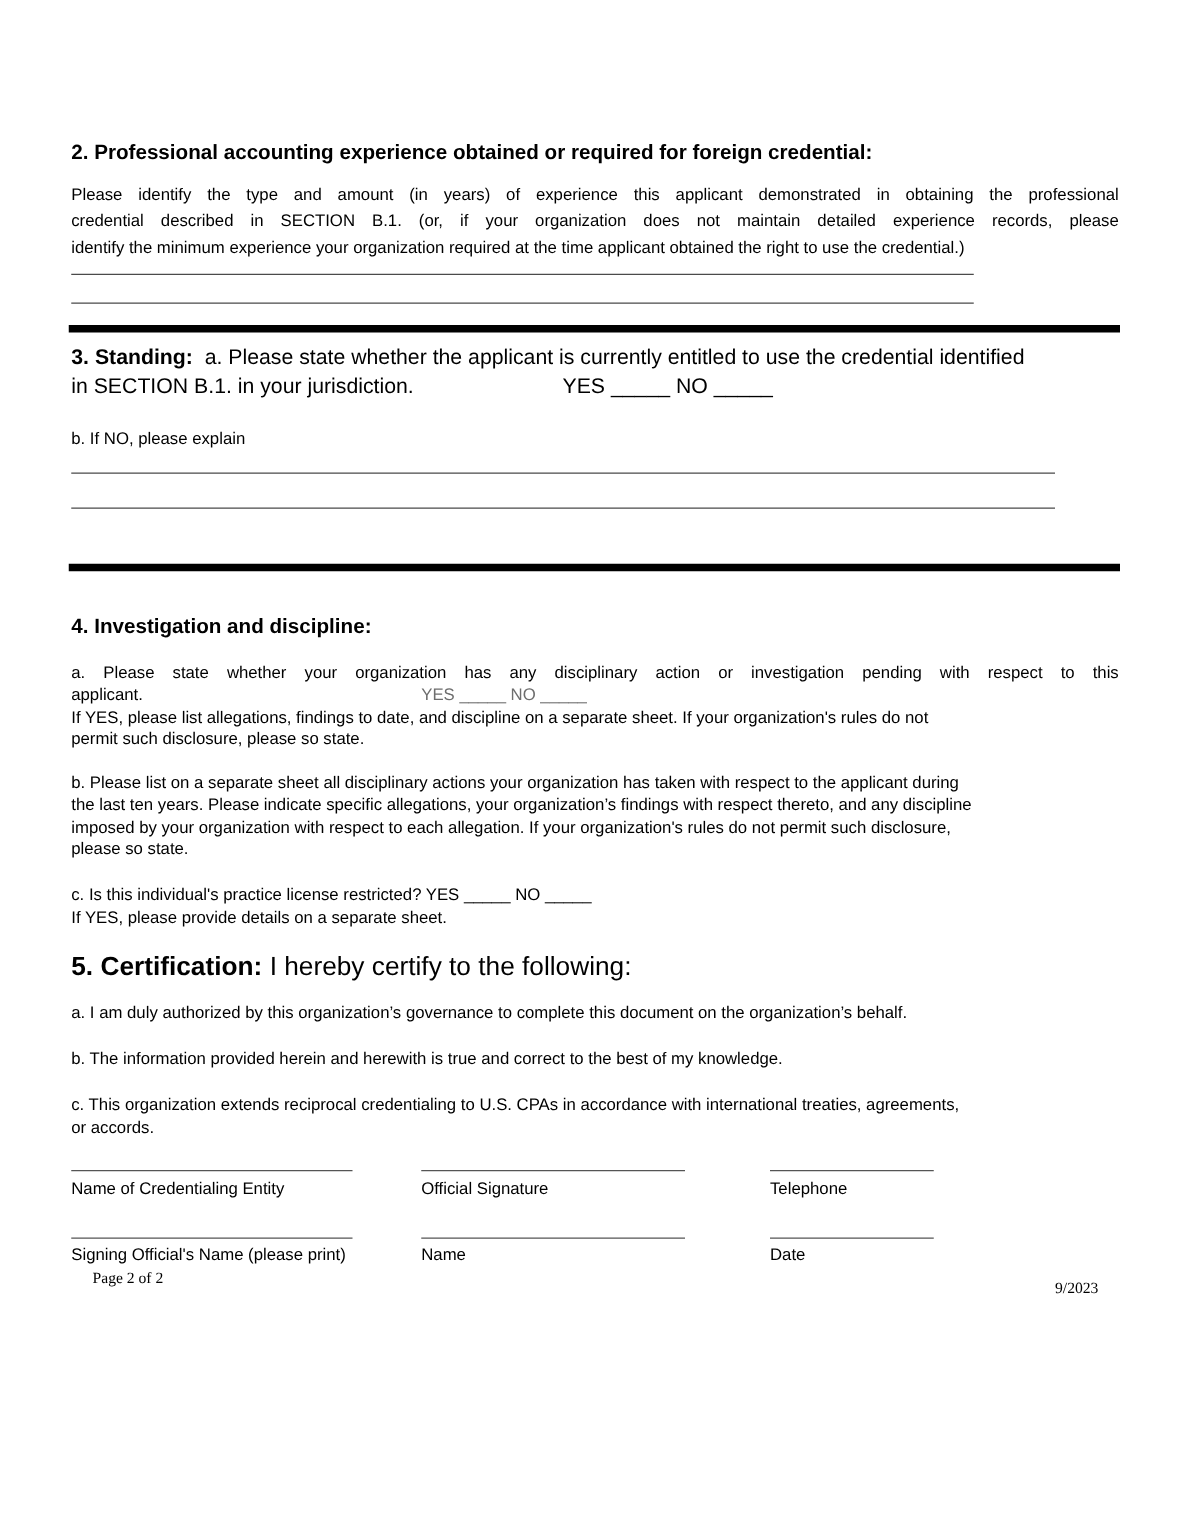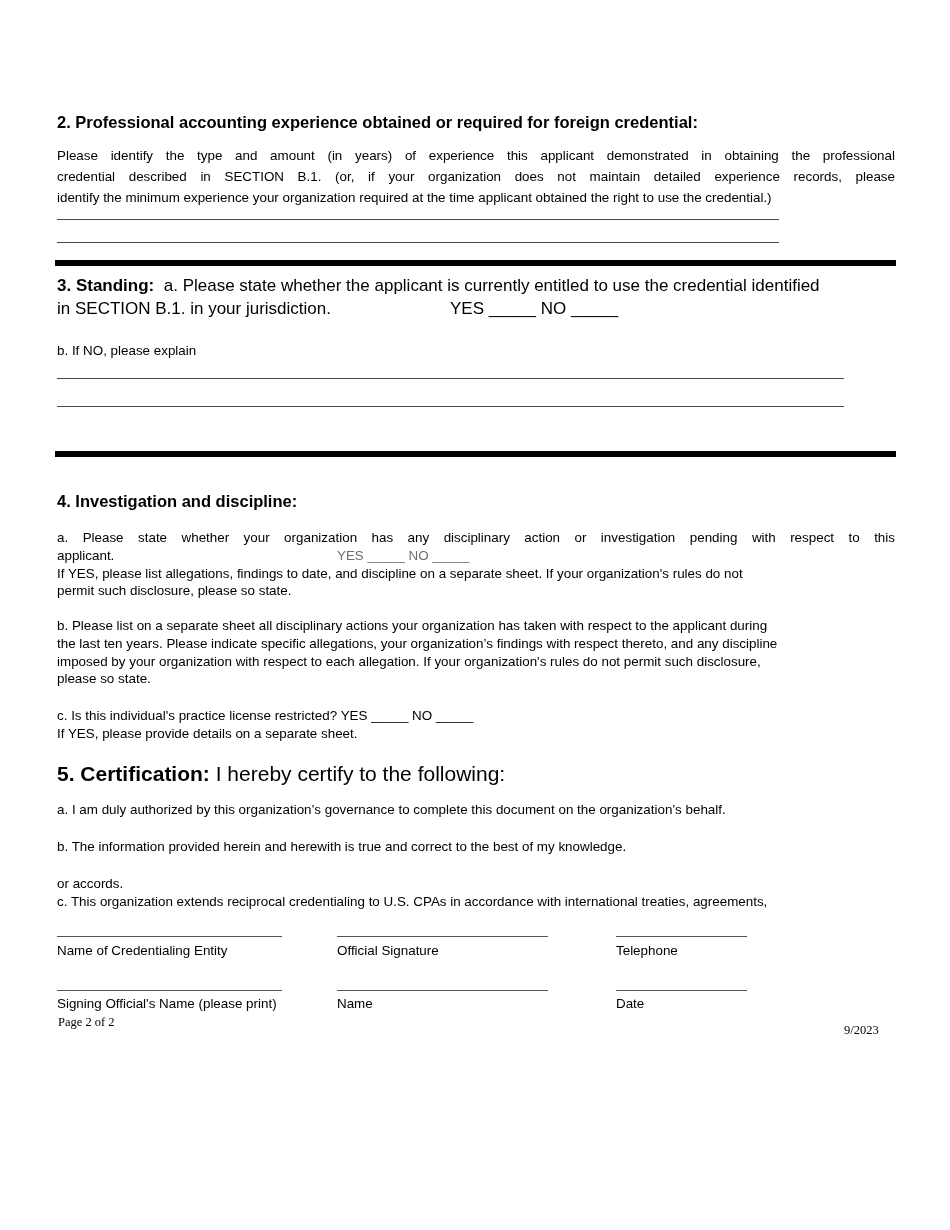--- a/index.html
+++ b/index.html
@@ -81,36 +81,36 @@
   </div>
 
   <div class="abs ln" style="left:57px;top:731px;font-size:21px;line-height:20px;">
     <b>5. Certification:</b>
     <span>I hereby certify to the following:</span>
   </div>
 
   <div class="abs body-txt ln" style="left:57px;top:768px;">a. I am duly authorized by this organization’s governance to complete this document on the organization’s behalf.</div>
   <div class="abs body-txt ln" style="left:57px;top:805px;">b. The information provided herein and herewith is true and correct to the best of my knowledge.</div>
   <div class="abs body-txt" style="left:57px;top:842px;width:860px;">
+    <div class="ln">c. This organization extends reciprocal credentialing to U.S. CPAs in accordance with international treaties, agreements,</div>
     <div class="ln">or accords.</div>
-    <div class="ln">c. This organization extends reciprocal credentialing to U.S. CPAs in accordance with international treaties, agreements,</div>
   </div>
 
   <div class="abs sig-line" style="left:57px;top:903px;width:225px;"></div>
   <div class="abs sig-line" style="left:337px;top:903px;width:211px;"></div>
   <div class="abs sig-line" style="left:616px;top:903px;width:131px;"></div>
 
   <div class="abs body-txt ln" style="left:57px;top:909px;">Name of Credentialing Entity</div>
   <div class="abs body-txt ln" style="left:337px;top:909px;">Official Signature</div>
   <div class="abs body-txt ln" style="left:616px;top:909px;">Telephone</div>
 
   <div class="abs sig-line" style="left:57px;top:957px;width:225px;"></div>
   <div class="abs sig-line" style="left:337px;top:957px;width:211px;"></div>
   <div class="abs sig-line" style="left:616px;top:957px;width:131px;"></div>
 
   <div class="abs body-txt ln" style="left:57px;top:962px;">Signing Official's Name (please print)</div>
   <div class="abs body-txt ln" style="left:337px;top:962px;">Name</div>
   <div class="abs body-txt ln" style="left:616px;top:962px;">Date</div>
 
-  <div class="abs serif ln" style="left:58px;top:982px;">Page 2 of 2</div>
+  <div class="abs serif ln" style="left:74px;top:982px;">Page 2 of 2</div>
   <div class="abs serif ln" style="left:844px;top:990px;">9/2023</div>
 
 </div>
 
 </body></html>

